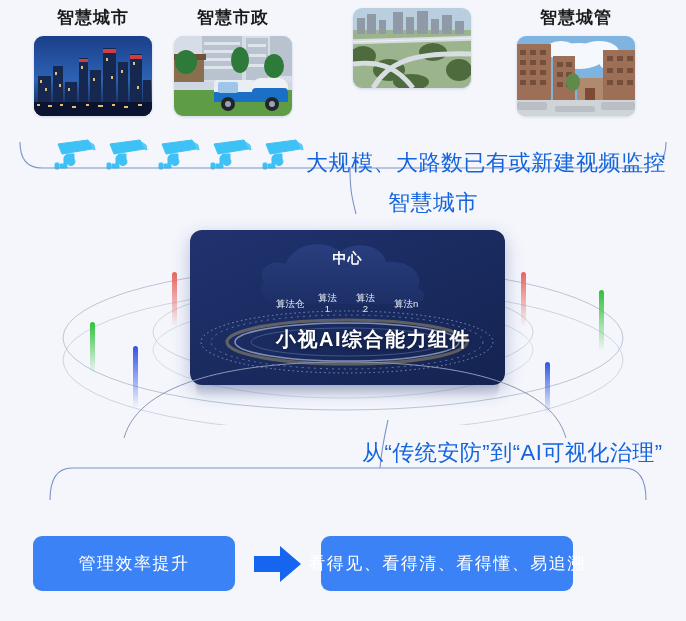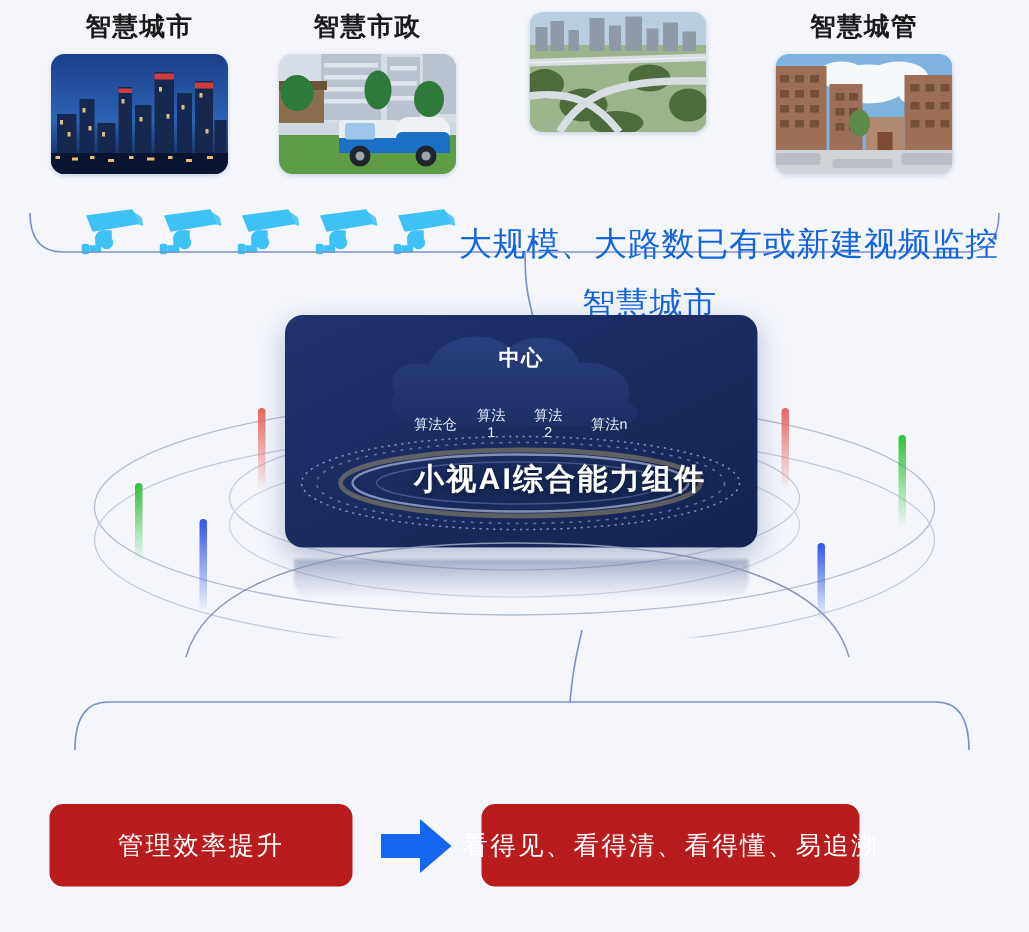--- a/index.html
+++ b/index.html
@@ -34,21 +34,21 @@
   }
   #lbl-monitor{left:306px;top:148px;}
   #lbl-enable{left:388px;top:188px;}
   .drop1{position:absolute;left:330px;top:168px;width:40px;height:48px;}
 
   
   .scene{position:absolute;left:0;top:210px;width:686px;height:215px;}
   .rings-bg{position:absolute;left:0;top:0;width:686px;height:215px;}
   .beam{position:absolute;width:5px;border-radius:3px;}
   .panel{
-    position:absolute;left:190px;top:0;width:315px;height:155px;
+    position:absolute;left:190px;top:20px;width:315px;height:155px;
     border-radius:12px;
     background:linear-gradient(160deg,#1d2f6b 0%,#17275c 45%,#122css 100%);
     background-image:linear-gradient(155deg,#20336f 0%,#192a5e 55%,#142350 100%);
     box-shadow:0 6px 18px rgba(25,45,110,.28);
     overflow:hidden;
   }
   .panel-refl{
     position:absolute;left:196px;top:163px;width:303px;height:26px;border-radius:0 0 12px 12px;
     background:linear-gradient(180deg,rgba(32,51,111,.30),rgba(32,51,111,0));
     filter:blur(1px);
@@ -70,21 +70,21 @@
   }
 
   
   #lbl-gov{left:362px;top:438px;}
   .drop2{position:absolute;left:368px;top:420px;width:36px;height:50px;}
   .bracket2{position:absolute;left:48px;top:466px;width:600px;height:34px;}
   .arc{position:absolute;left:120px;top:360px;width:450px;height:80px;}
 
   
   .pill{
-    position:absolute;border-radius:9px;background:#b91c1c;
+    position:absolute;border-radius:9px;background:#3b82f6;
     display:flex;align-items:center;justify-content:center;
     color:#fff;letter-spacing:1.5px;white-space:nowrap;
   }
   #pill-left{left:33px;top:536px;width:202px;height:55px;font-size:17px;}
   #pill-right{left:321px;top:536px;width:252px;height:55px;font-size:17px;}
   .arrow{position:absolute;left:254px;top:545px;width:48px;height:38px;}
 </style>
 </head>
 <body>
 
@@ -143,21 +143,21 @@
             <rect x="52" y="68" width="3" height="2"></rect>
               <rect x="64" y="69" width="5" height="2"></rect>
             <rect x="78" y="68" width="3" height="2"></rect>
               <rect x="90" y="70" width="4" height="2"></rect>
             <rect x="104" y="68" width="4" height="2"></rect>
           </g>
         </svg>
       </div>
     </div>
 
-    <div class="card" style="left:186px;top:8px;">
+    <div class="card" style="left:174px;top:8px;">
       <div class="card-title">智慧市政</div>
       <div class="thumb">
         <svg viewBox="0 0 118 80" preserveAspectRatio="none">
           <rect width="118" height="80" fill="#cfd8e2"></rect>
           <rect x="0" y="0" width="118" height="46" fill="#d6dde6"></rect>
           <g fill="#b9c3cf">
             <rect x="28" y="0" width="40" height="44"></rect>
               <rect x="72" y="2" width="22" height="42"></rect>
             <rect x="96" y="0" width="22" height="40"></rect>
           </g>
@@ -393,20 +393,21 @@
     </div>
   </div>
 
   <svg class="arc" viewBox="0 0 450 80" fill="none">
     <path d="M4 78 C20 20, 120 2, 225 2 C330 2, 430 20, 446 78" stroke="#8a98b5" stroke-width="1"></path>
   </svg>
 
   <svg class="drop2" viewBox="0 0 36 50" fill="none">
     <path d="M20 0 C16 18, 14 26, 12 48" stroke="#7c93c8" stroke-width="1.1"></path>
   </svg>
+  <div class="lbl-big" id="lbl-gov">从“传统安防”到“AI可视化治理”</div>
 
   <svg class="bracket2" viewBox="0 0 600 34" fill="none">
     <path d="M2 34 C2 12, 10 2, 24 2 L576 2 C590 2, 598 12, 598 34" stroke="#7c93c8" stroke-width="1.1"></path>
   </svg>
 
   <div class="pill" id="pill-left">管理效率提升</div>
 
   <svg class="arrow" viewBox="0 0 48 38">
     <path d="M0 11 L26 11 L26 1 L47 19 L26 37 L26 27 L0 27 Z" fill="#1565f0"></path>
   </svg>

